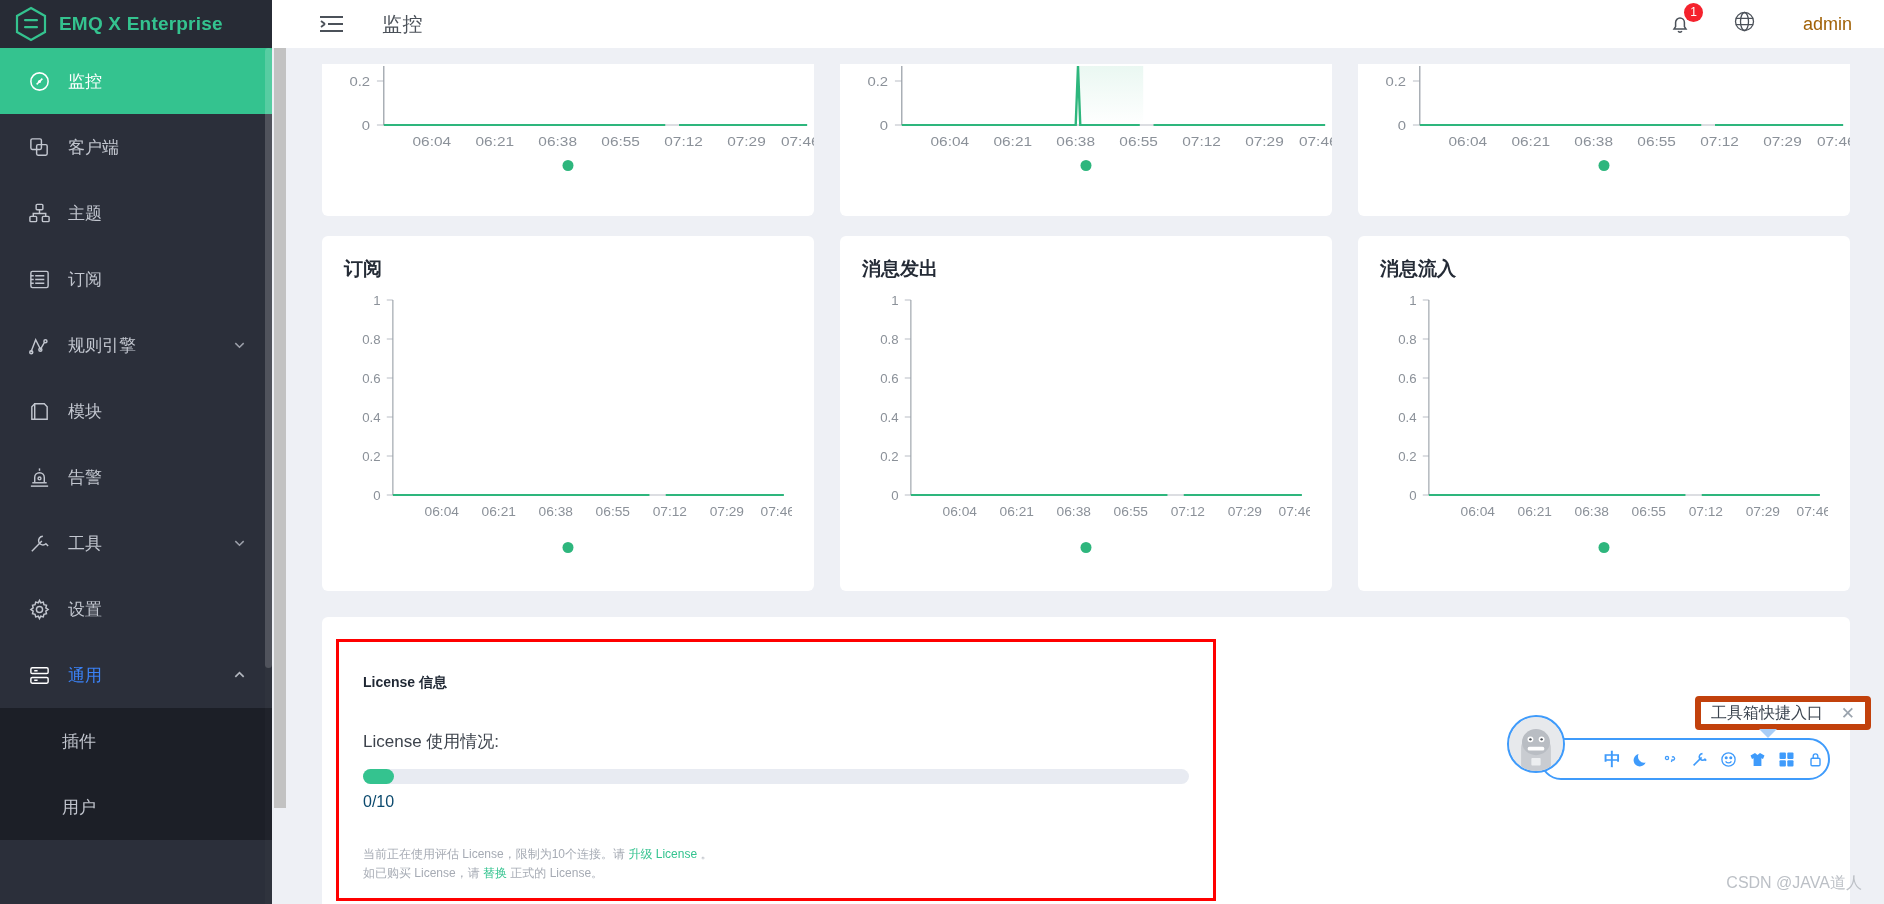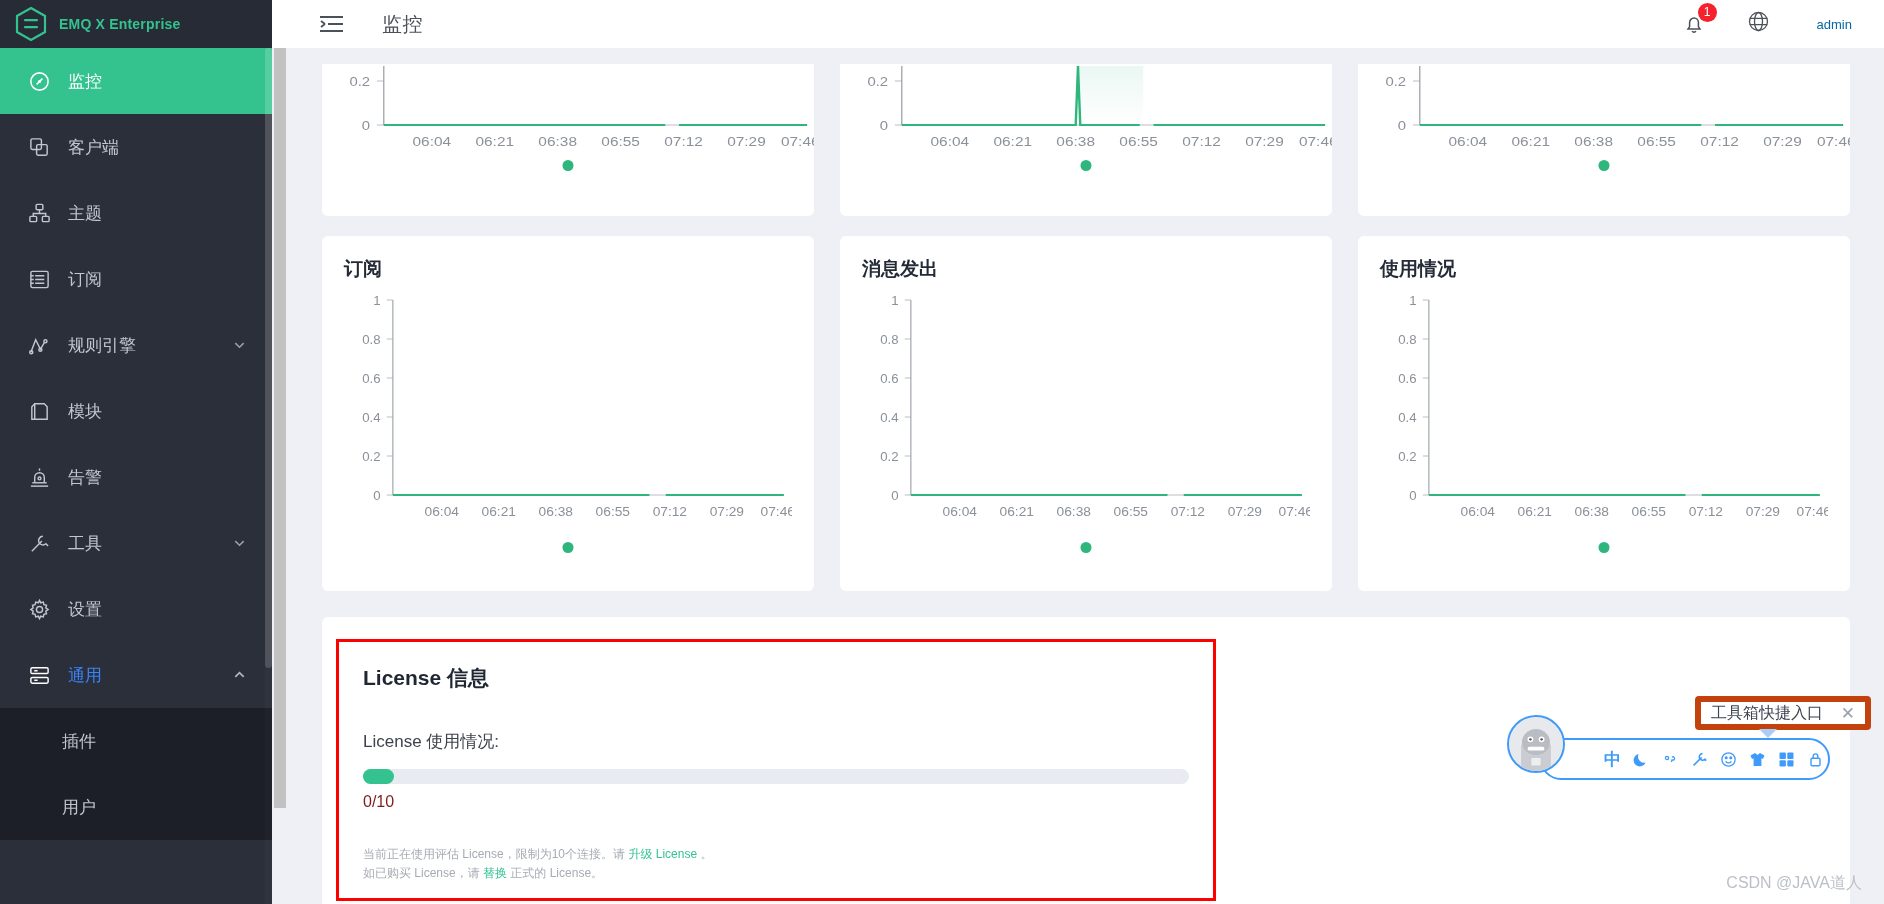--- a/index.html
+++ b/index.html
@@ -20,21 +20,21 @@
   }
   .brand {
     height: 48px;
     display: flex; align-items: center;
     padding-left: 14px;
     background: #272b35;
   }
   .brand-logo { width: 34px; height: 36px; flex: 0 0 34px; }
   .brand-name {
     color: #34c38f;
-    font-size: 14px;
+    font-size: 19px;
     font-weight: bold;
     margin-left: 11px;
     letter-spacing: .2px;
     white-space: nowrap;
     text-align: center;
   }
   .nav { padding: 0; }
   .nav-item {
     height: 66px;
     display: flex; align-items: center;
@@ -117,21 +117,21 @@
     border-radius: 10px;
     background: #f5222d;
     color: #fff;
     font-size: 12px;
     line-height: 19px;
     text-align: center;
     padding: 0 5px;
   }
   .globe-btn { width: 28px; height: 28px; margin-right: 42px; cursor: pointer; }
   .globe-btn svg { width: 23px; height: 23px; display: block; }
-  .user-name { font-size: 13px; color: #0369a1; cursor: pointer; }
+  .user-name { font-size: 18px; color: #a16207; cursor: pointer; }
 
   
   .main {
     position: absolute; left: 272px; top: 48px;
     width: 1612px; height: 856px;
     background: #eef0f5;
     overflow: hidden;
   }
   .main-scroll-track {
     position: absolute; left: 0; top: 0;
@@ -187,39 +187,40 @@
     padding: 22px 26px;
   }
   .license-box {
     position: absolute;
     left: 14px; top: 22px;
     width: 880px; height: 262px;
     border: 3px solid #ff0000;
     padding: 22px 24px;
   }
   .license-title {
-    font-size: 21px; font-weight: bold; color: #1f2733;
+    font-size: 14px; font-weight: bold; color: #1f2733;
     margin-bottom: 38px;
+    margin-top: 10px;
   }
   .license-sub { font-size: 17px; color: #3d434c; margin-bottom: 16px; }
   .progress-outer {
     height: 15px;
     background: #e8ebf2;
     border-radius: 8px;
     position: relative;
     margin-bottom: 9px;
     width: 100%;
   }
   .progress-inner {
     position: absolute; left: 0; top: 0;
     height: 15px; width: 31px;
     background: #34c38f;
     border-radius: 8px;
   }
-  .progress-label { font-size: 16px; color: #7f1d1d; margin-bottom: 34px; }
+  .progress-label { font-size: 16px; color: #0c4a6e; margin-bottom: 34px; }
   .license-note { font-size: 12px; color: #a6abb4; line-height: 1.55; }
   .license-note .lk { color: #34c38f; cursor: pointer; }
 
   
   .toolbox {
     position: absolute;
     left: 1540px; top: 738px;
     width: 290px; height: 42px;
     background: #ffffff;
     border: 2px solid #3f9bfb;
@@ -589,21 +590,21 @@
             <text x="264" y="228" font-size="13.5" fill="#8b9199" text-anchor="middle" font-family="Liberation Sans, sans-serif">06:55</text>
             <text x="320" y="228" font-size="13.5" fill="#8b9199" text-anchor="middle" font-family="Liberation Sans, sans-serif">07:12</text>
             <text x="376" y="228" font-size="13.5" fill="#8b9199" text-anchor="middle" font-family="Liberation Sans, sans-serif">07:29</text>
             <text x="426" y="228" font-size="13.5" fill="#8b9199" text-anchor="middle" font-family="Liberation Sans, sans-serif">07:46</text>
           </svg>
           <span class="legend-dot" style="top:254px"></span>
         </div>
       </div>
 
       <div class="card full">
-        <div class="card-title">使用情况</div>
+        <div class="card-title">消息流入</div>
         <div class="chart">
           <svg viewBox="0 0 440 250" preserveAspectRatio="none" style="height:250px">
             <text x="36" y="17" font-size="13" fill="#8b9199" text-anchor="end" font-family="Liberation Sans, sans-serif">1</text>
             <text x="36" y="56" font-size="13" fill="#8b9199" text-anchor="end" font-family="Liberation Sans, sans-serif">0.8</text>
             <text x="36" y="95" font-size="13" fill="#8b9199" text-anchor="end" font-family="Liberation Sans, sans-serif">0.6</text>
             <text x="36" y="134" font-size="13" fill="#8b9199" text-anchor="end" font-family="Liberation Sans, sans-serif">0.4</text>
             <text x="36" y="173" font-size="13" fill="#8b9199" text-anchor="end" font-family="Liberation Sans, sans-serif">0.2</text>
             <text x="36" y="212" font-size="13" fill="#8b9199" text-anchor="end" font-family="Liberation Sans, sans-serif">0</text>
             <path d="M42 12 H48 M42 51 H48 M42 90 H48 M42 129 H48 M42 168 H48 M42 207 H48" stroke="#b9bec6" stroke-width="1"></path>
             <path d="M48 12 V207" stroke="#9aa0a8" stroke-width="1.1"></path>

